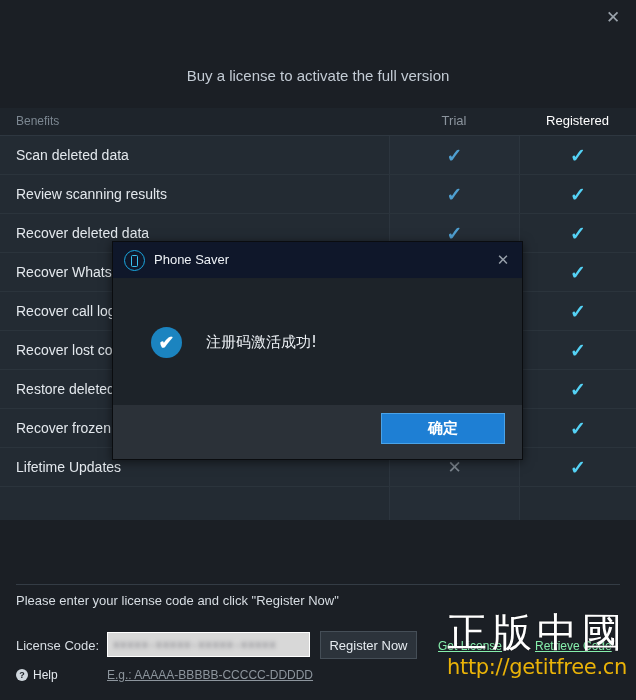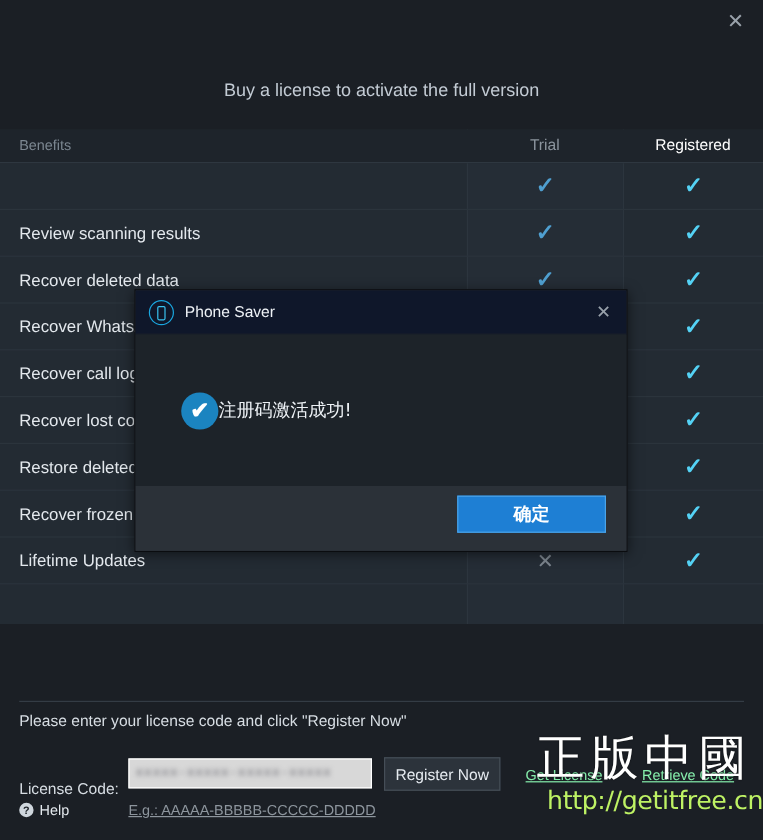--- a/index.html
+++ b/index.html
@@ -101,21 +101,21 @@
   .hr {
     position: absolute; left: 16px; top: 64px; width: 604px; height: 1px;
     background: #343c45;
   }
   .hint {
     position: absolute; left: 16px; top: 73px;
     color: #d7dde3; font-size: 13px;
   }
   .lic-label {
     position: absolute; left: 16px; top: 118px;
-    color: #d7dde3; font-size: 13px; margin-top: 12px;
+    color: #d7dde3; font-size: 13px;
   }
   .lic-input {
     position: absolute; left: 107px; top: 112px;
     width: 203px; height: 25px;
     background: #d8d8d8;
     border: 1px solid #ffffff;
     padding: 0 5px;
   }
   .lic-blur {
     width: 100%; height: 100%;
@@ -164,24 +164,23 @@
     width: 198px; pointer-events: none;
     text-align: center;
   }
   .wm-seal {
     color: #ffffff; font-size: 40px; letter-spacing: 5px;
     font-family: "DejaVu Sans", sans-serif;
     line-height: 1;
     text-shadow: 0 0 1px #000;
   }
   .wm-url {
-    color: #bef264; font-size: 21px; margin-top: 3px;
+    color: #eab308; font-size: 21px; margin-top: 3px;
     font-family: "DejaVu Sans", sans-serif;
     letter-spacing: -0.3px;
-    text-align: right;
   }
 
   
   .dialog {
     position: absolute; left: 112px; top: 241px;
     width: 411px; height: 219px;
     background: #2b3138;
     border: 1px solid #0a0c0f;
     box-shadow: 0 2px 10px rgba(0,0,0,.55);
   }
@@ -217,20 +216,21 @@
     padding-left: 38px;
   }
   .ok-circle {
     width: 31px; height: 31px; border-radius: 50%;
     background: #1b84c0;
     display: flex; align-items: center; justify-content: center;
     color: #ffffff; font-size: 19px; font-weight: bold;
     flex: 0 0 auto;
   }
   .dlg-msg {
+    margin-left: 24px;
     color: #eef2f6; font-size: 15px;
     font-family: "DejaVu Sans", sans-serif;
   }
   .dlg-foot {
     position: relative; height: 54px;
     background: #2b3138;
   }
   .ok-btn {
     position: absolute; right: 17px; top: 8px;
     width: 124px; height: 31px;
@@ -258,20 +258,21 @@
     <div class="vline-2"></div>
 
     <div class="thead">
       <div class="h-benefits">Benefits</div>
       <div class="h-trial">Trial</div>
       <div class="h-registered">Registered</div>
     </div>
 
     <div class="rows" id="rows">
         <div class="row">
+          <div class="label">Scan deleted data</div>
           <div class="cell trial">
             <span class="tick dim">✓</span>
           </div>
           <div class="cell reg">
             <span class="tick bright">✓</span>
           </div>
         </div>
         <div class="row">
           <div class="label">Review scanning results</div>
           <div class="cell trial">

